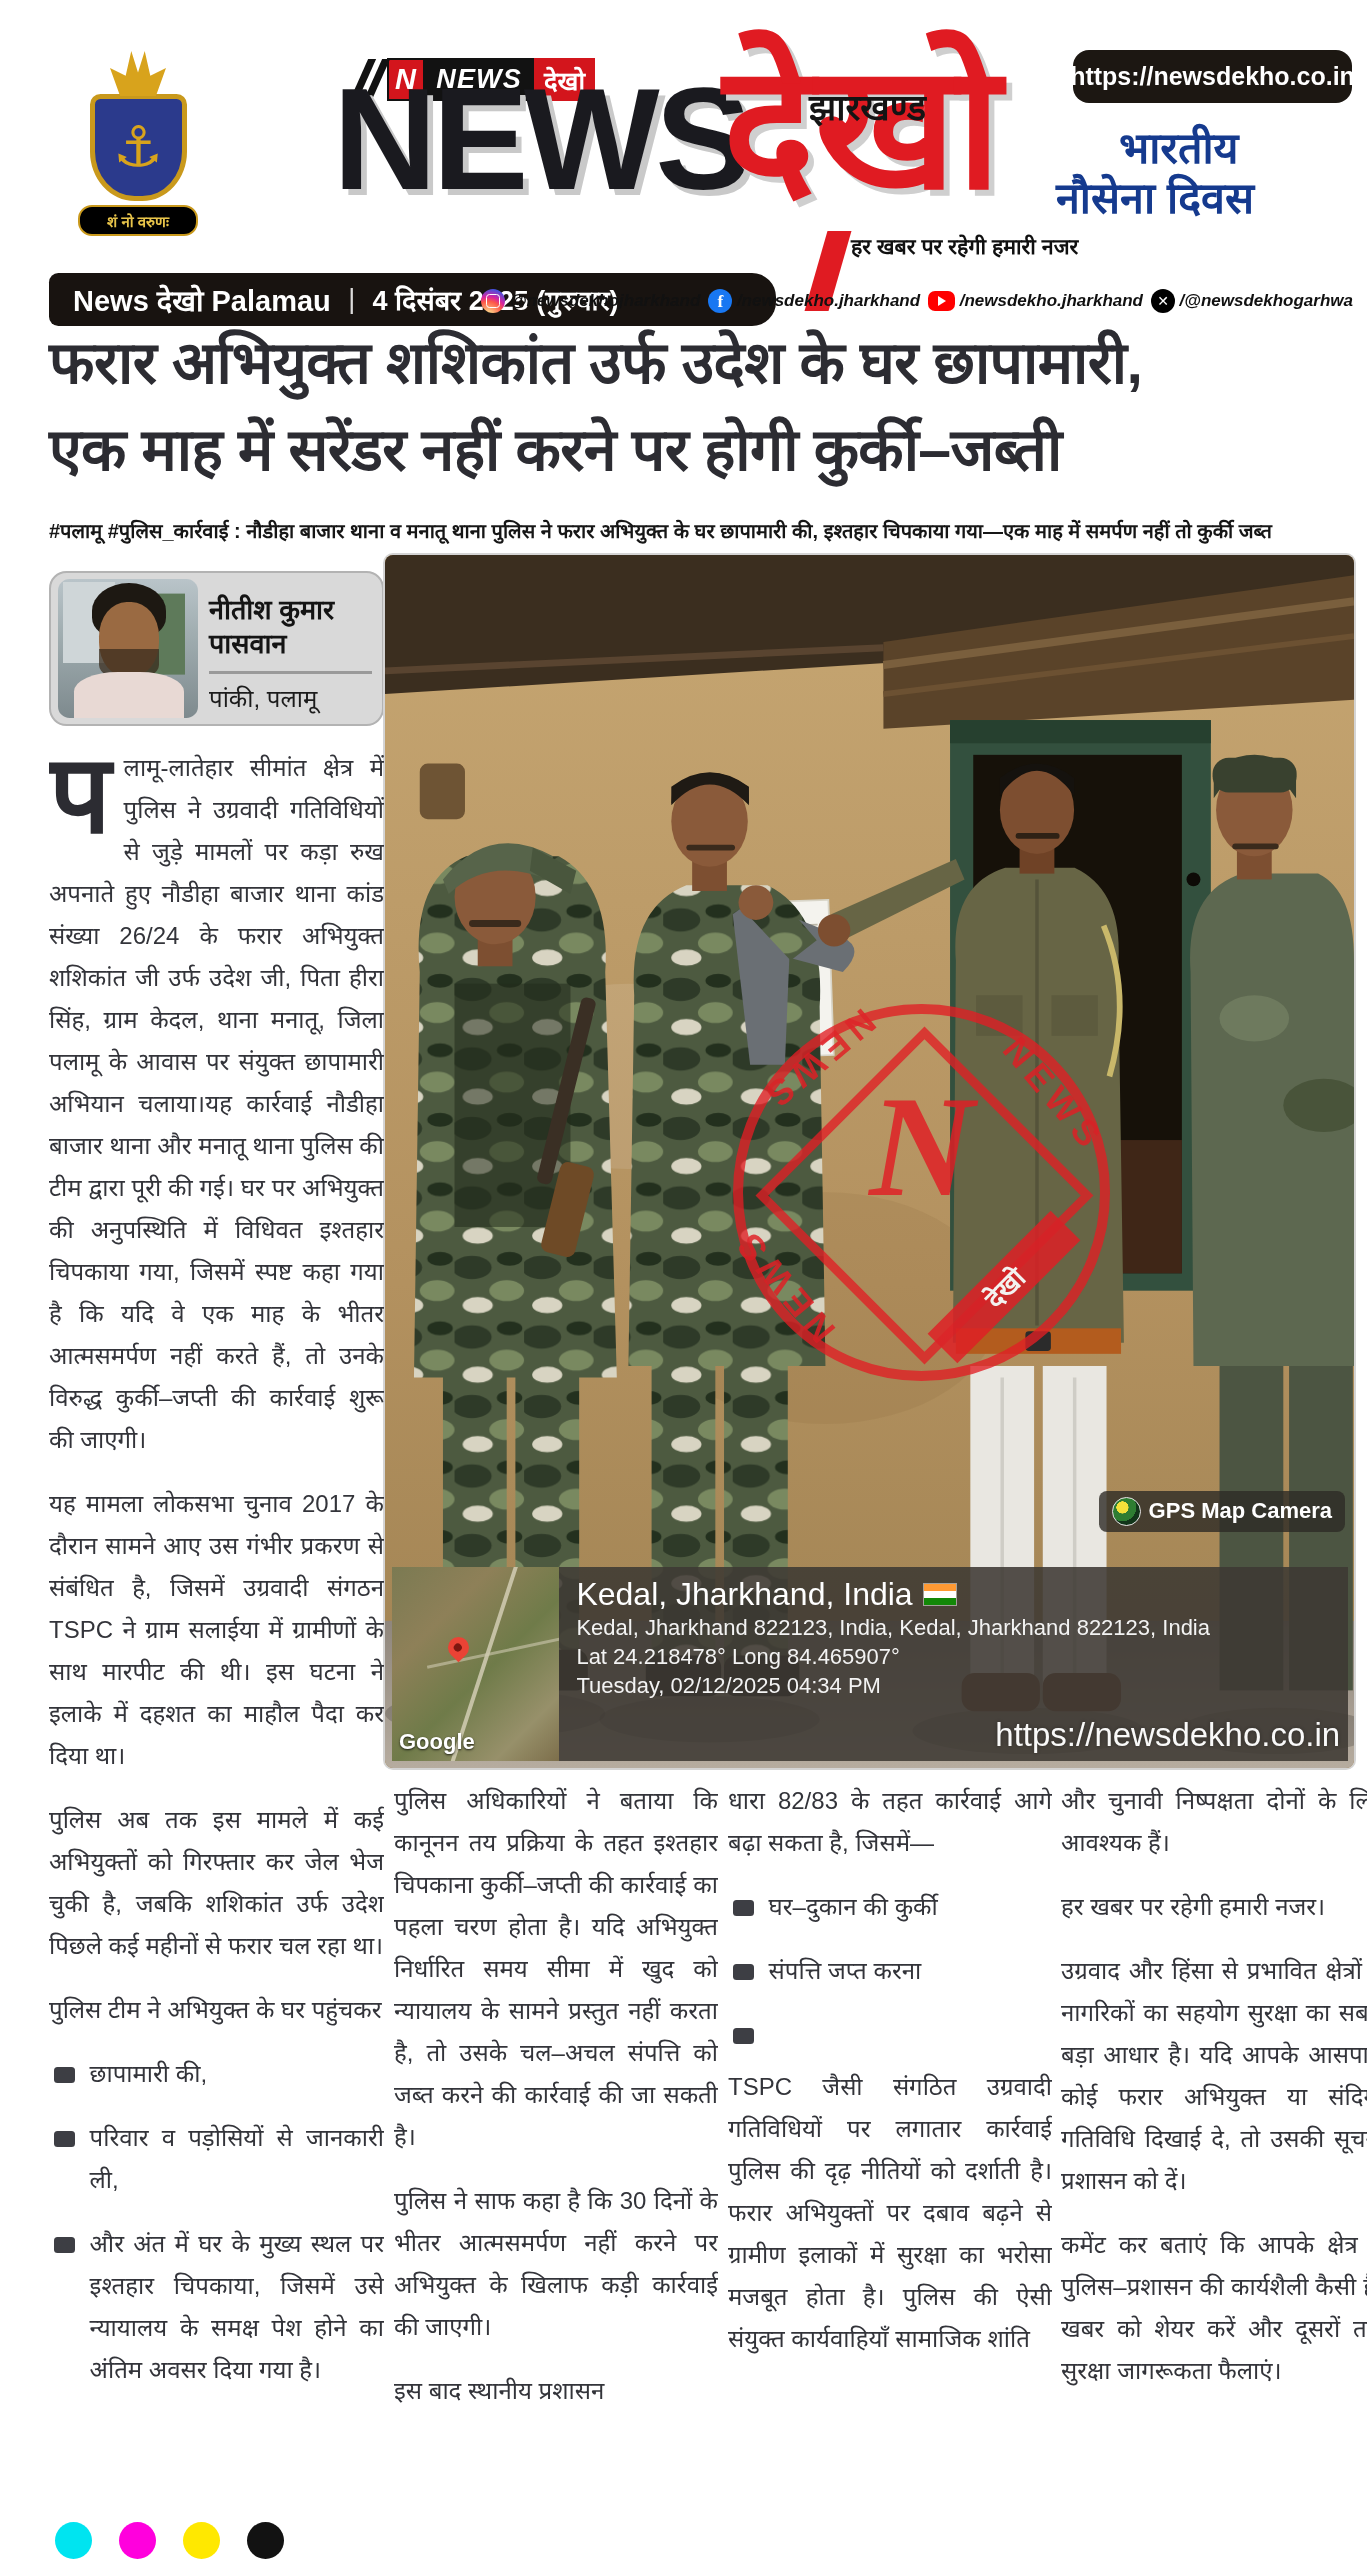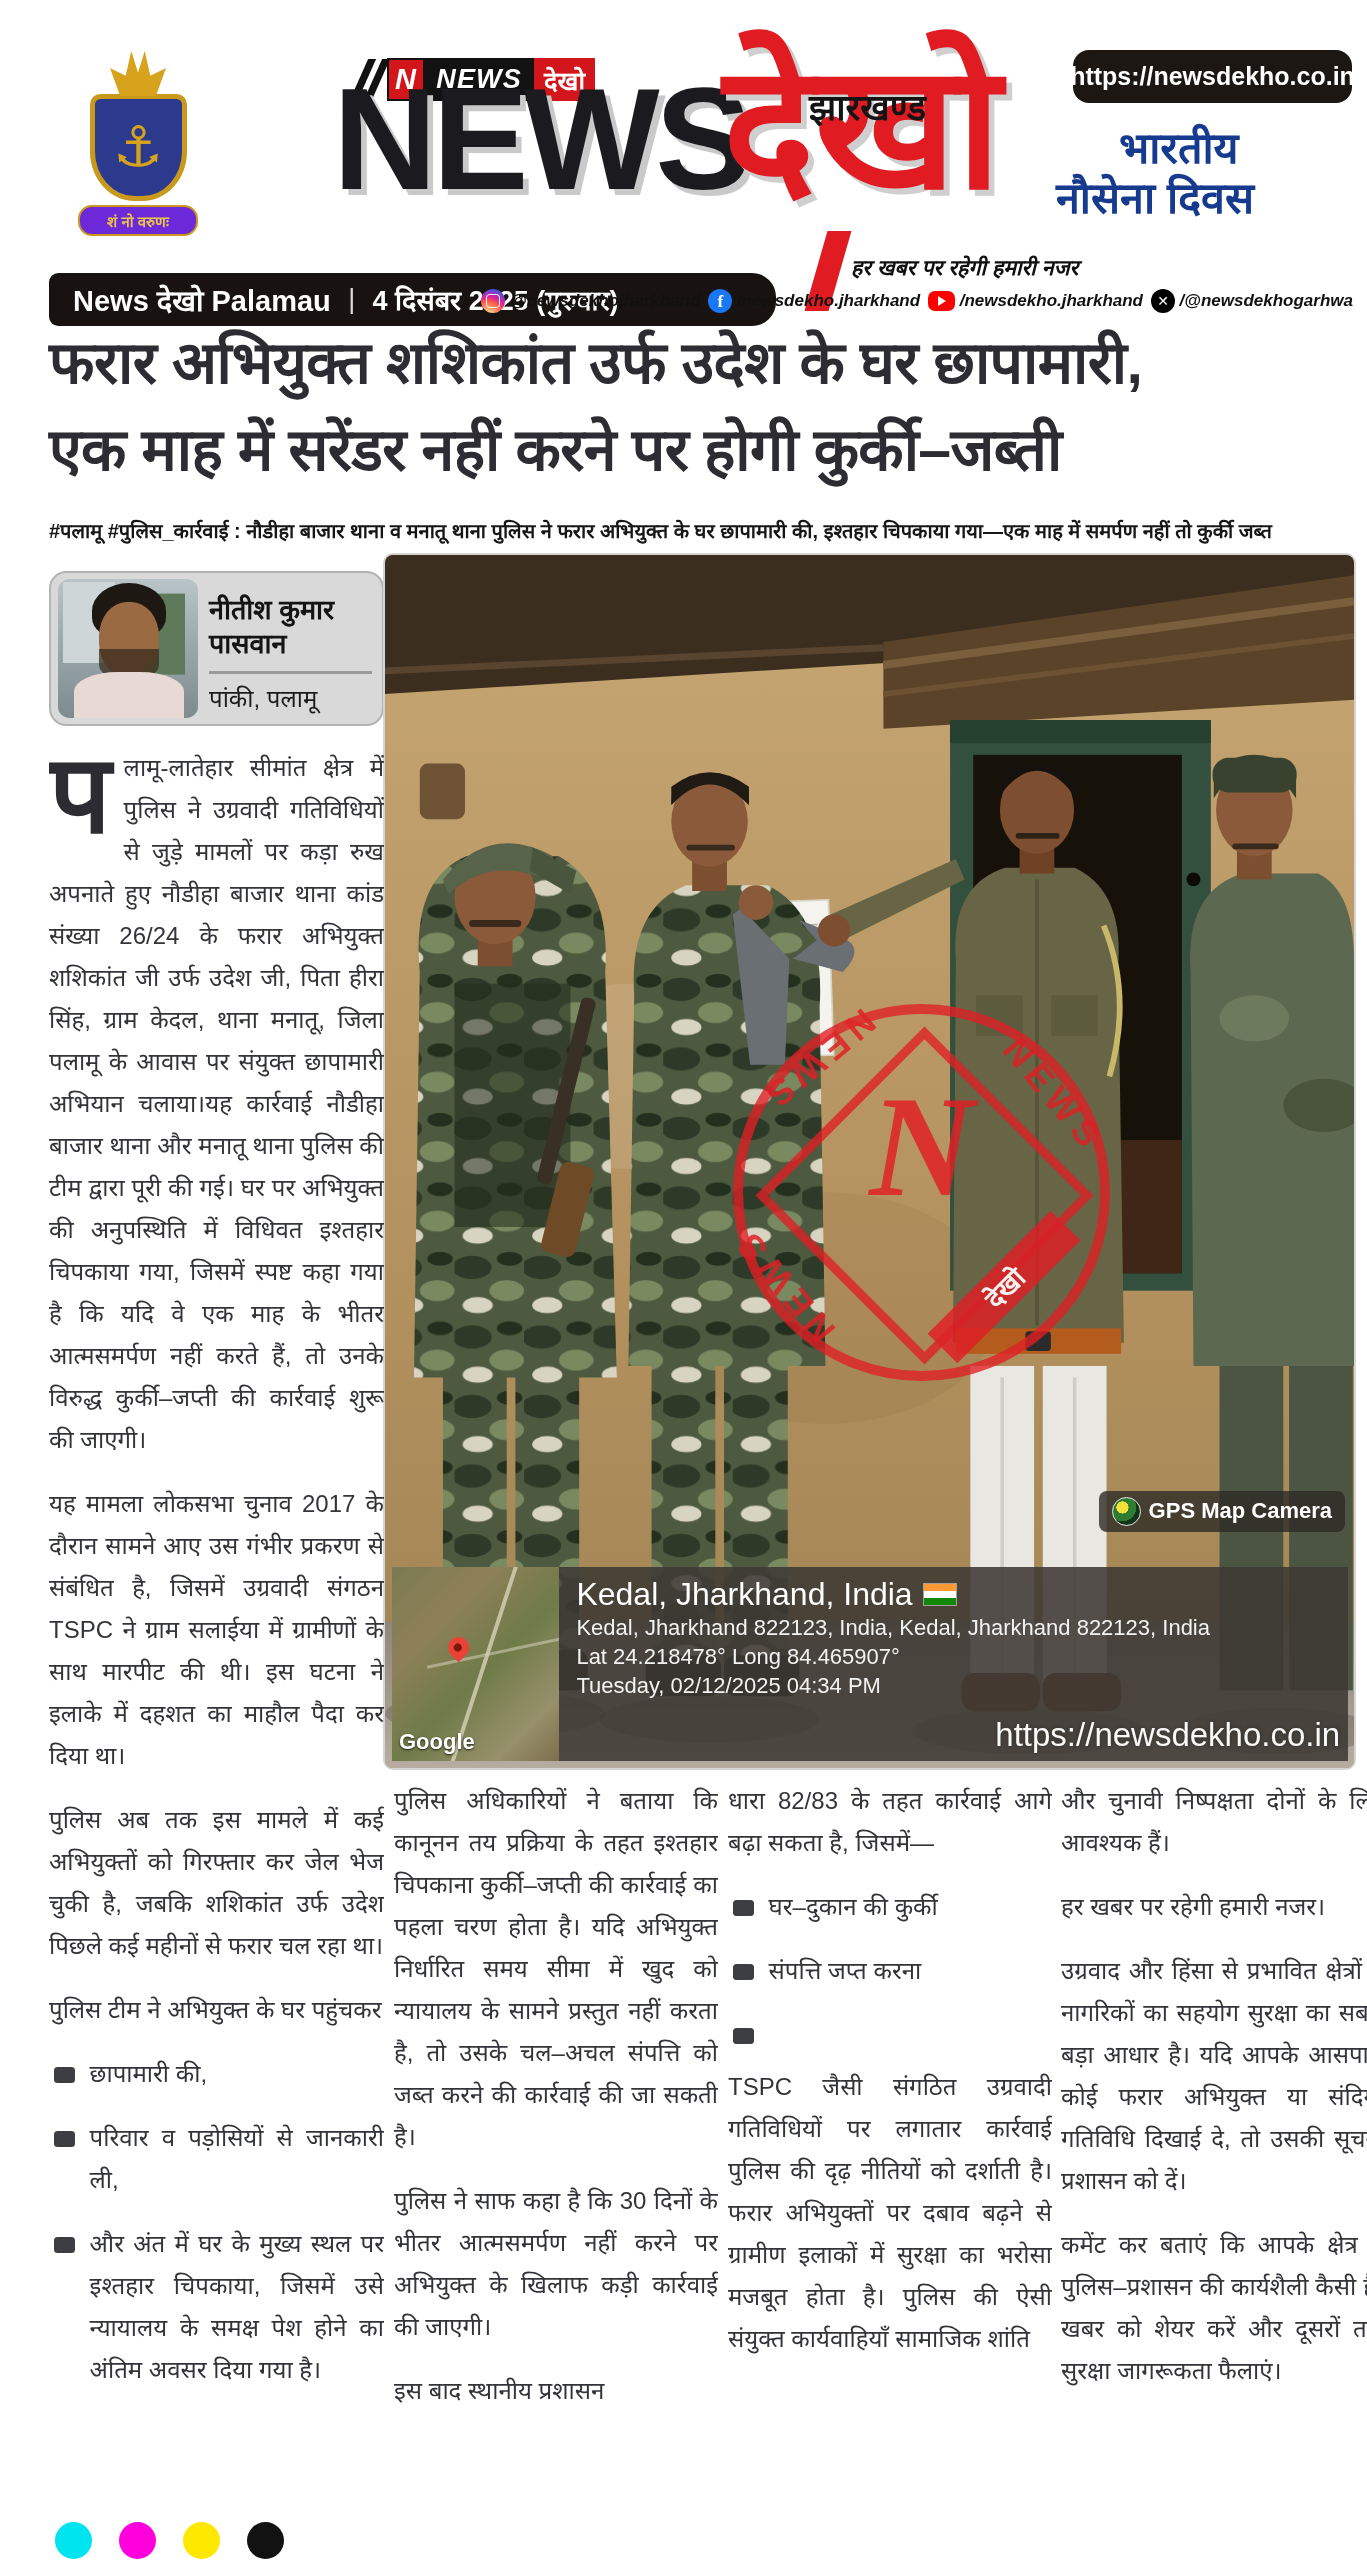--- a/index.html
+++ b/index.html
@@ -6,41 +6,41 @@
   .page{position:relative;width:1367px;height:2576px;background:#fff;overflow:hidden;
         font-family:"Liberation Sans","DejaVu Sans",sans-serif;color:#222;}
 
   
   .crest{position:absolute;left:51px;top:51px;width:174px;height:191px;display:flex;flex-direction:column;align-items:center;}
   .crest-emblem{width:56px;height:45px;background:#d8a31c;
      clip-path:polygon(18% 100%,0 38%,28% 55%,38% 0,50% 48%,62% 0,72% 55%,100% 38%,82% 100%);}
   .crest-shield{width:87px;height:97px;background:#2b3a8c;border:5.2px solid #c9991c;
      border-radius:10.4px 10.4px 46% 46%;display:flex;align-items:center;justify-content:center;margin-top:-2.3px;}
   .crest-anchor{font-size:56px;color:#d8a31c;line-height:1;}
-  .crest-ribbon{margin-top:4.6px;min-width:116px;height:27px;background:#6d28d9;border:2.3px solid #c9991c;
+  .crest-ribbon{margin-top:4.6px;min-width:116px;height:27px;background:#000000;border:2.3px solid #c9991c;
      border-radius:14px;display:flex;align-items:center;justify-content:center;
      color:#e8c44a;font-size:15px;font-weight:700;}
 
   
   .mini-badge{position:absolute;left:359px;top:58px;display:flex;align-items:center;height:43px;}
   .mb-slash{width:8px;height:41px;background:#121212;transform:skewX(-24deg);margin-right:5.8px;}
   .mb-n{width:38px;height:43px;background:#d3151c;color:#fff;font-weight:900;font-style:italic;
      font-size:29px;display:flex;align-items:center;justify-content:center;border:2.3px solid #121212;box-sizing:border-box;}
   .mb-news{height:43px;background:#121212;color:#fff;font-weight:900;font-style:italic;font-size:27px;
      display:flex;align-items:center;padding:0 11.6px;letter-spacing:1.2px;}
   .mb-dekho{height:43px;background:#d3151c;color:#fff;font-weight:800;font-size:25.5px;
      display:flex;align-items:center;padding:0 10.4px;}
 
   
   .mast-news{position:absolute;left:333px;top:68px;font-size:144px;line-height:1;font-weight:900;
      color:#1a1a1f;letter-spacing:-4.6px;text-shadow:5.8px 5.8px 0 #c9c9c9;}
   .mast-dekho{position:absolute;left:723px;top:41px;font-size:173px;line-height:1;font-weight:900;
      color:#e01b22;text-shadow:5.8px 5.8px 0 #cfcfcf;}
   .mast-state{position:absolute;left:809px;top:82px;font-size:36px;font-weight:900;color:#141414;}
-  .mast-tagline{position:absolute;left:851px;top:231px;font-size:21.4px;font-weight:800;font-style:italic;color:#101010;margin-top:21px;}
+  .mast-tagline{position:absolute;left:851px;top:231px;font-size:21.4px;font-weight:800;color:#101010;}
   .red-slash{position:absolute;left:816px;top:231px;width:24px;height:80px;background:#e01b22;transform:skewX(-16deg);}
 
   
   .url-pill{position:absolute;left:1073px;top:50px;width:279px;height:53px;background:#1c1712;border-radius:16px;
      display:flex;align-items:center;justify-content:center;color:#fff;font-size:25px;font-weight:800;}
   .navy-day{position:absolute;left:1056px;top:123px;width:298px;color:#153a8e;font-weight:900;line-height:50px;font-size:43px;}
   .navy-day .l1{padding-left:63px;}
 
   
   .topbar{position:absolute;left:49px;top:273px;width:727px;height:53px;background:#181310;

